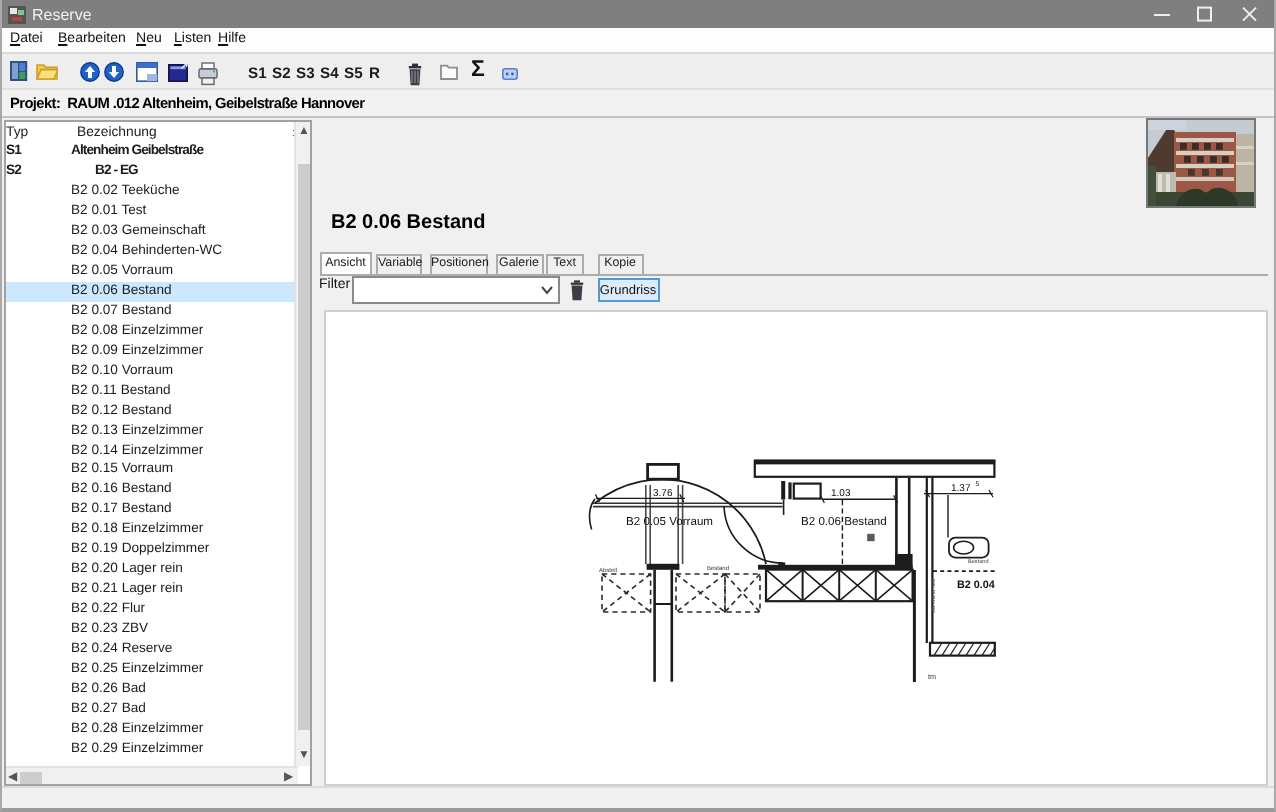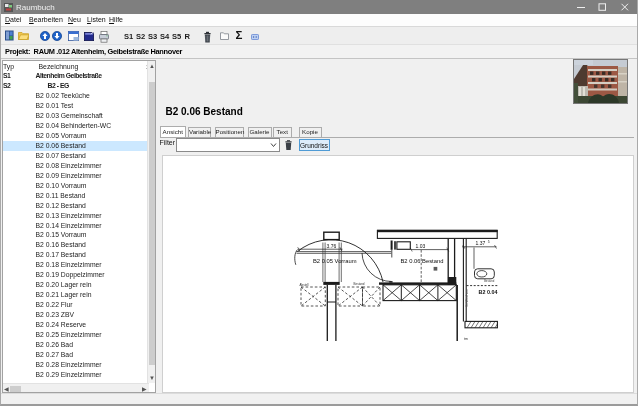--- a/index.html
+++ b/index.html
@@ -37,21 +37,21 @@
 u{text-decoration:underline;text-underline-offset:1px}
 </style></head><body>
 
 <div class="abs" id="titlebar">
   <svg class="abs" style="left:4px;top:2.5px" width="9" height="9" viewBox="0 0 9 9">
       <rect x="0" y="0" width="9" height="9" fill="#555"></rect>
       <rect x="1" y="1" width="3.5" height="3" fill="#e8e8e8"></rect>
       <rect x="5" y="2" width="3" height="2.5" fill="#7ec97e"></rect>
       <rect x="2" y="5.5" width="5" height="2" fill="#c04040"></rect>
     </svg>
-  <span class="t">Raumbuch</span>
+  <span class="t">Reserve</span>
   <svg class="abs" style="left:574px;top:3px" width="60" height="8" viewBox="0 0 60 8" fill="none" stroke="#efefef" stroke-width="1">
       <path d="M3 4.5 h8"></path>
       <rect x="25" y="0.8" width="6.5" height="6.5"></rect>
       <path d="M47.5 0.8 l6.5 6.5 M54 0.8 l-6.5 6.5"></path>
     </svg>
 </div>
 
 <div class="abs" id="menubar">
   <span style="left:4px"><u>D</u>atei</span>
   <span style="left:28px"><u>B</u>earbeiten</span>

